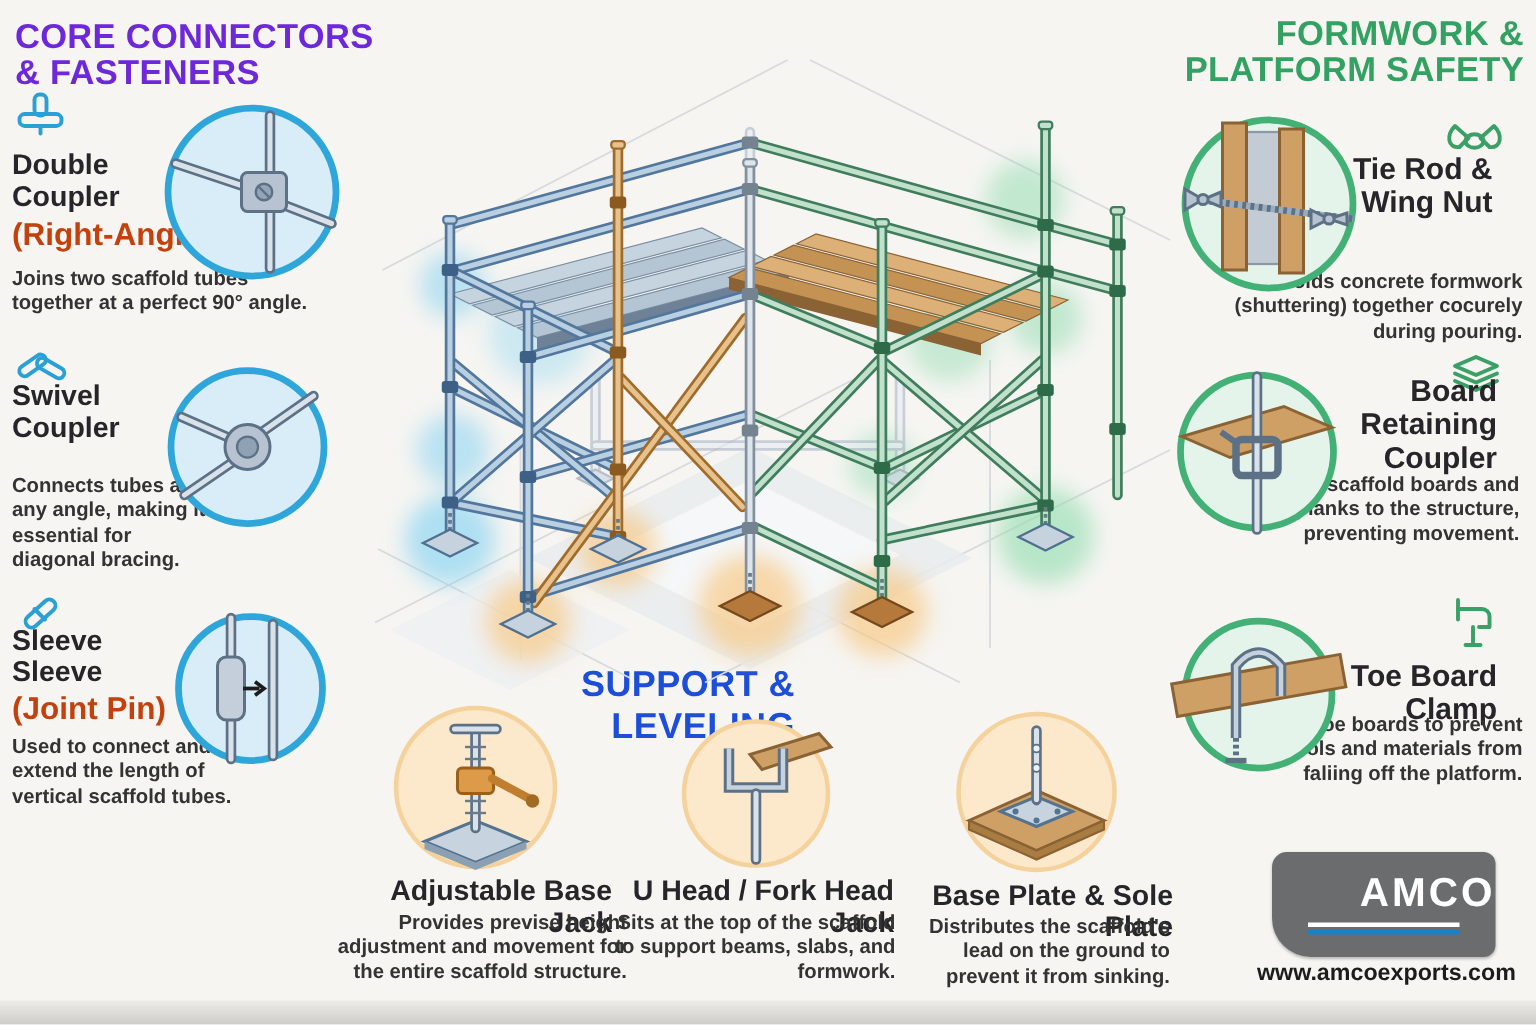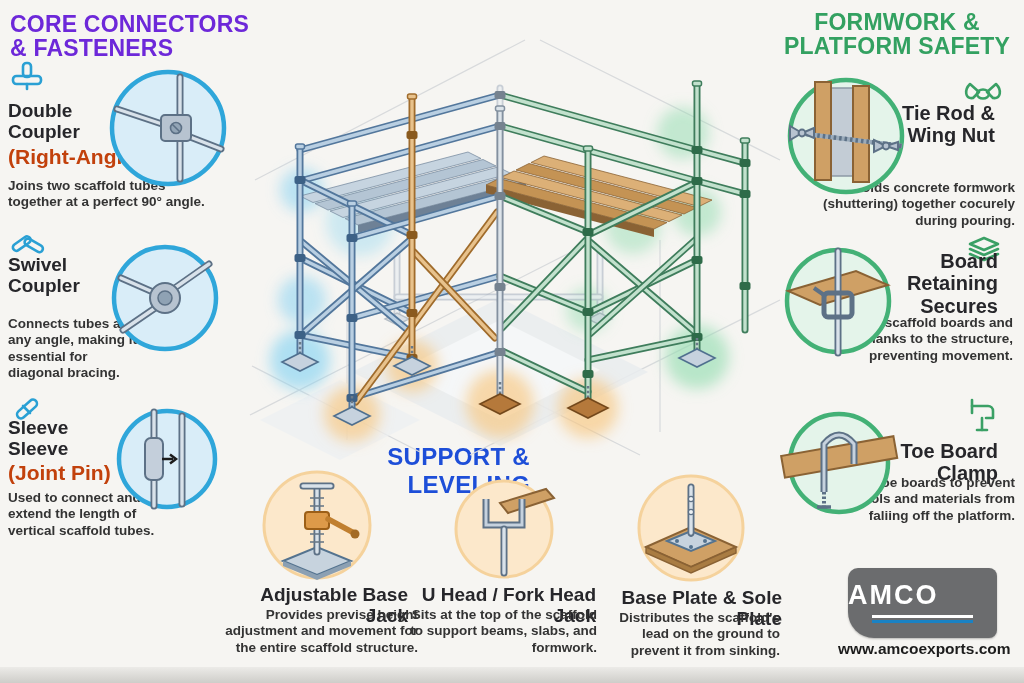--- a/index.html
+++ b/index.html
@@ -4,33 +4,33 @@
 <style>
   html,body{margin:0;padding:0}
   body{width:1024px;height:683px;position:relative;overflow:hidden;
        background:#f6f5f2;font-family:"Liberation Sans",sans-serif;color:#2a2a2e;}
   .abs{position:absolute}
   .bottom-band{left:0;right:0;bottom:0;height:16px;
        background:linear-gradient(#ecebe8,#cecdc9)}
   
   .hdr{font-weight:bold;font-size:23px;line-height:1.06;letter-spacing:.2px}
   #hdr-left{left:10px;top:12px;width:245px;color:#6d28d9}
-  #hdr-right{left:778px;top:10px;width:238px;color:#33a161;text-align:center}
+  #hdr-right{left:778px;top:10px;width:238px;color:#33a161;text-align:right}
   #support-hdr{left:318px;top:443px;width:212px;color:#1d4ed8;text-align:right;
        font-weight:bold;font-size:24px;letter-spacing:.3px}
   
   .t1{font-weight:bold;font-size:19px;line-height:1.12;color:#26262a}
   .t2{font-weight:bold;font-size:21px;line-height:1.1;color:#c2410c}
   .d{font-weight:bold;font-size:13.5px;line-height:1.22;color:#333}
   .ra{text-align:right}.ca{text-align:right}
   .t1r{font-size:20px}
   
   #amco-box{left:848px;top:568px;width:149px;height:70px;background:#6b6c6e;
        border-radius:10px 8px 8px 26px;box-shadow:0 1px 2px rgba(0,0,0,.25)}
-  #amco-text{left:0;top:12px;width:149px;text-align:left;color:#fff;
+  #amco-text{left:0;top:12px;width:149px;text-align:right;color:#fff;
        font-weight:bold;font-size:27px;letter-spacing:2px}
   #amco-line-w{left:24px;top:47px;width:101px;height:3px;background:#fff}
   #amco-line-b{left:24px;top:52px;width:101px;height:3px;background:#1a82c4}
   #website{left:838px;top:640px;width:170px;text-align:left;font-weight:bold;
        font-size:15.5px;color:#1c1c1c}
   
   svg{overflow:visible}
   .tube{fill:none;stroke:var(--oc);stroke-width:7;stroke-linecap:round}
   .tube-in{fill:none;stroke:var(--ic);stroke-width:3.4;stroke-linecap:round}
   .g-blue{--oc:#53779c;--ic:#b9cfe2}
@@ -372,21 +372,21 @@
   </g>
 </svg>
 
 <svg class="abs" style="left:966px;top:236px" width="36" height="30" viewBox="0 0 36 30">
   <g class="ico-g">
     <path d="M18,2 L32,8 L18,14 L4,8 Z"></path>
     <path d="M4,13 L18,19 L32,13"></path>
     <path d="M4,18 L18,24 L32,18"></path>
   </g>
 </svg>
-<div class="abs t1 t1r ra" style="left:850px;top:250px;width:148px">Board Retaining Secures</div>
+<div class="abs t1 t1r ra" style="left:850px;top:250px;width:148px">Board Retaining Coupler</div>
 <div class="abs d ra" style="left:823px;top:315px;width:190px">Locks scaffold boards and planks to the structure, preventing movement.</div>
 
 <svg class="abs" style="left:780px;top:243px;z-index:2" width="116" height="116" viewBox="0 0 116 116">
   <circle class="ring-g" cx="58" cy="58" r="51"></circle>
   <path d="M8,48 L76,28 L108,42 L40,62 Z" class="wood"></path>
   <g class="g-steel">
       <path class="tube" d="M58,8 L58,110"></path>
       <path class="tube-in" d="M58,8 L58,110"></path>
     </g>
   <rect x="44" y="50" width="28" height="24" rx="4" fill="none" stroke="#5d7186" stroke-width="5"></rect>

